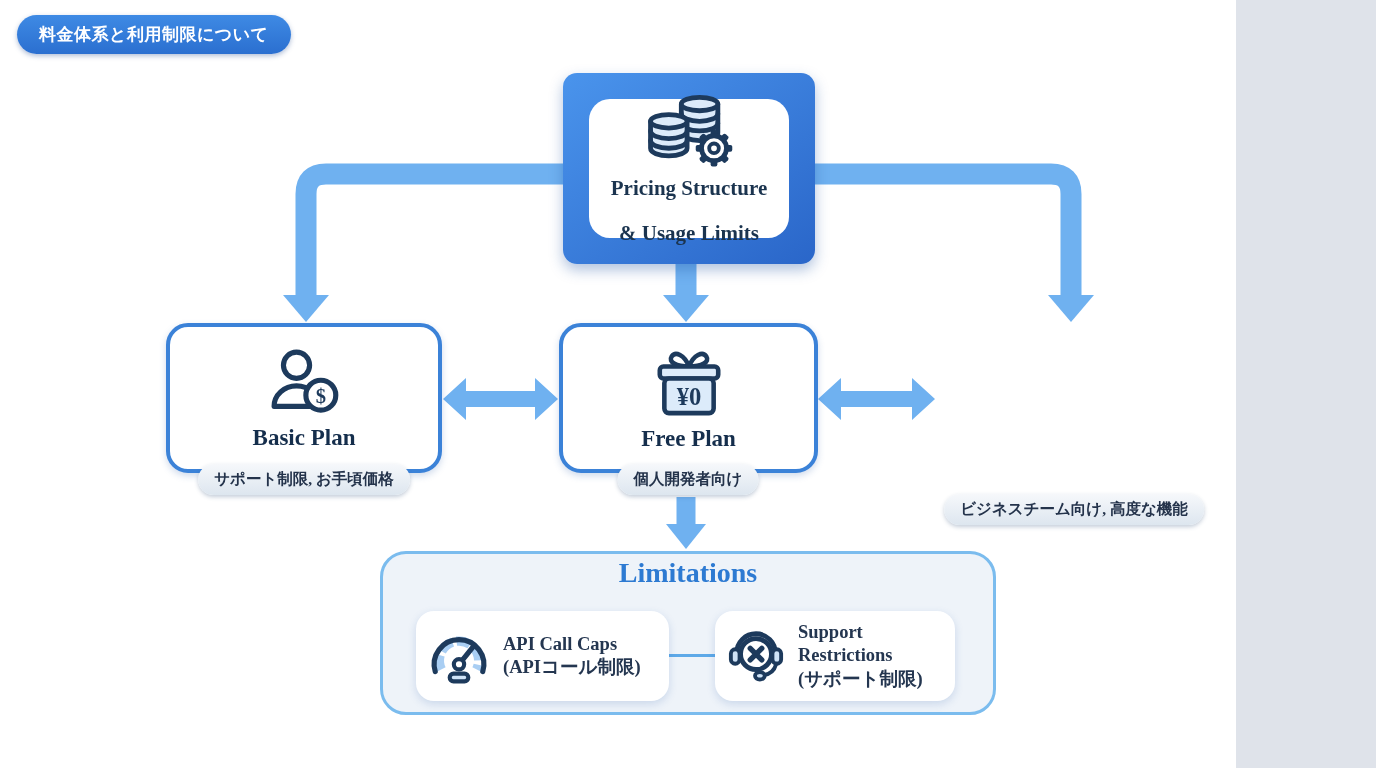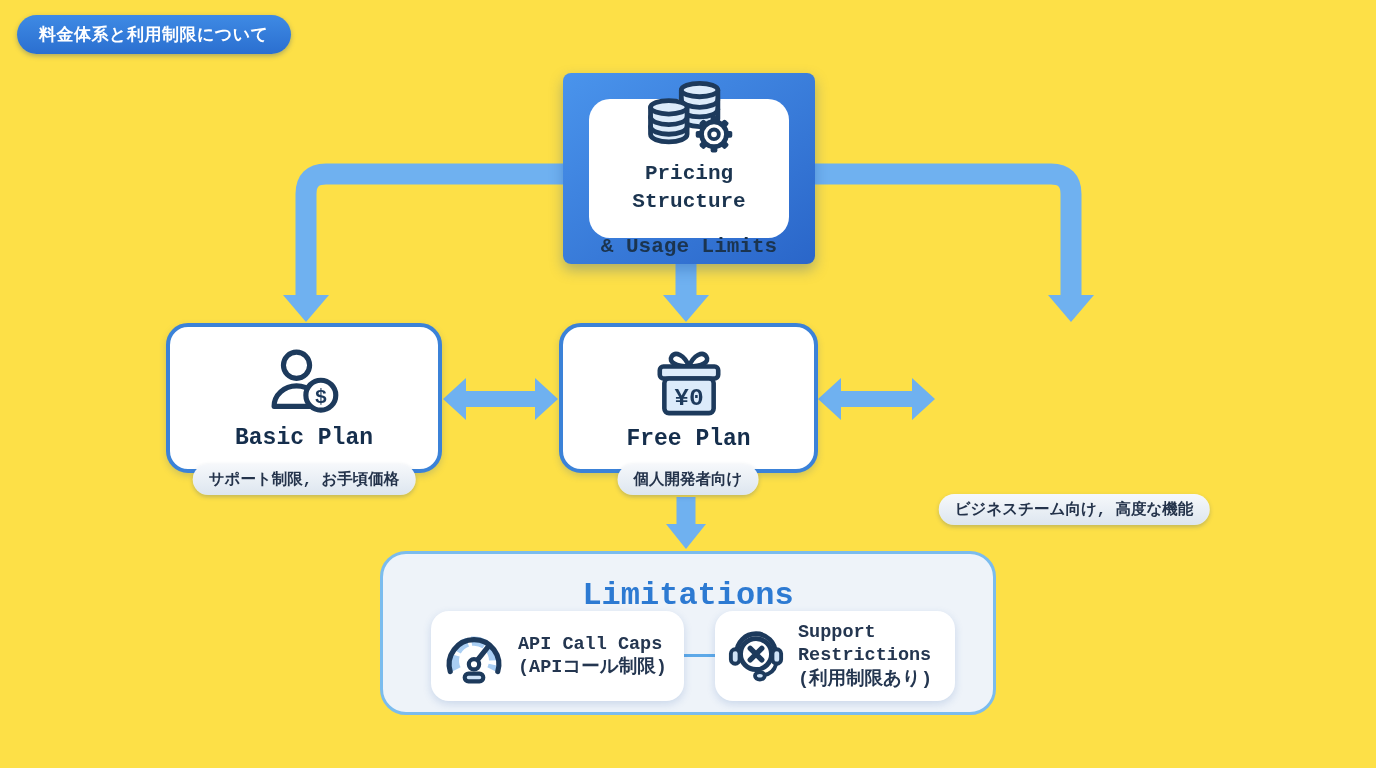--- a/index.html
+++ b/index.html
@@ -1,35 +1,35 @@
 <!DOCTYPE html>
 <html><head>
 <meta charset="utf-8">
 <style>
   html,body{margin:0;padding:0;background:#dfe3ea;}
   #canvas{
-    position:relative;width:1376px;height:768px;overflow:hidden;
-    background:#fde047;
-    font-family:Liberation Mono, monospace;
+    position:relative;width:1236px;height:768px;overflow:hidden;
+    background:#ffffff;
+    font-family:Liberation Serif, serif;
   }
   
   .title-badge{
     position:absolute;left:17px;top:15px;
     background:linear-gradient(180deg,#3e8ae4,#2b6fd0);
     color:#fff;font-size:17px;font-weight:bold;letter-spacing:.5px;
     padding:8px 22px;border-radius:20px;
     box-shadow:0 2px 5px rgba(30,70,140,.35);
     white-space:nowrap;
   }
   
   #arrows{position:absolute;left:0;top:0;z-index:1;}
   
   .root-node{
     position:absolute;left:563px;top:73px;width:252px;height:191px;
-    border-radius:8px;box-sizing:border-box;padding:26px;
+    border-radius:14px;box-sizing:border-box;padding:26px;
     background:linear-gradient(145deg,#4a94ec 0%,#2a66c9 100%);
     box-shadow:0 6px 14px rgba(30,80,160,.35);z-index:2;
   }
   .root-inner{
     width:100%;height:100%;background:#fff;border-radius:21px;
     display:flex;flex-direction:column;align-items:center;justify-content:center;
   }
   .root-title{font-size:21px;font-weight:bold;color:#1b344f;line-height:1.35;text-align:center;margin-top:4px;}
   
   .plan-box{
@@ -52,28 +52,28 @@
   }
   .plan-badge.basic{left:304px;}
   .plan-badge.free{left:688px;}
   .plan-badge.premium{left:1074px;margin-top:30px;}
   
   .limitations-box{
     position:absolute;left:380px;top:551px;width:616px;height:164px;
     box-sizing:border-box;border:3px solid #7bbcee;border-radius:26px;
     background:#eef3f9;z-index:2;
   }
-  .lim-title{text-align:center;margin-top:23px;font-size:32px;font-weight:bold;color:#2d7ad2;}
+  .lim-title{text-align:center;margin-top:3px;font-size:28px;font-weight:bold;color:#2d7ad2;}
   .lim-card{
     position:absolute;top:57px;height:90px;box-sizing:border-box;
     background:#fff;border-radius:18px;
     box-shadow:0 3px 8px rgba(40,90,170,.18);
     display:flex;align-items:center;gap:13px;padding:0 12px;
   }
-  .lim-card.c1{left:48px;width:253px;}
+  .lim-card.c1{left:33px;width:253px;}
   .lim-card.c2{left:332px;width:240px;}
   .lim-card-text{font-size:18.5px;font-weight:bold;color:#243650;line-height:1.25;}
   .lim-connector{position:absolute;left:286px;top:100px;width:46px;height:3px;background:#5ea9e8;}
   .icon{flex:0 0 auto;display:block;}
 </style>
 </head>
 <body>
 
 <div id="canvas">
 
@@ -190,18 +190,18 @@
         <path d="M10 26 A20 20 0 0 1 50 26" fill="none" stroke="#1d3a5c" stroke-width="5" stroke-linecap="round"></path>
         <rect x="4" y="22" width="9" height="15" rx="4.5" fill="#cfe3f7" stroke="#1d3a5c" stroke-width="4"></rect>
         <rect x="47" y="22" width="9" height="15" rx="4.5" fill="#cfe3f7" stroke="#1d3a5c" stroke-width="4"></rect>
         <path d="M24 21 L36 33 M36 21 L24 33" stroke="#1d3a5c" stroke-width="5.5" stroke-linecap="round"></path>
         <path d="M51 37 q-3 11 -14 12" fill="none" stroke="#1d3a5c" stroke-width="4" stroke-linecap="round"></path>
         <ellipse cx="34" cy="49.5" rx="5" ry="3.8" fill="#cfe3f7" stroke="#1d3a5c" stroke-width="4"></ellipse>
       </svg>
       <div class="lim-card-text">
         <div>Support</div>
         <div>Restrictions</div>
-        <div>(利用制限あり)</div>
+        <div>(サポート制限)</div>
       </div>
     </div>
   </div>
 
 </div>
 
 </body></html>

